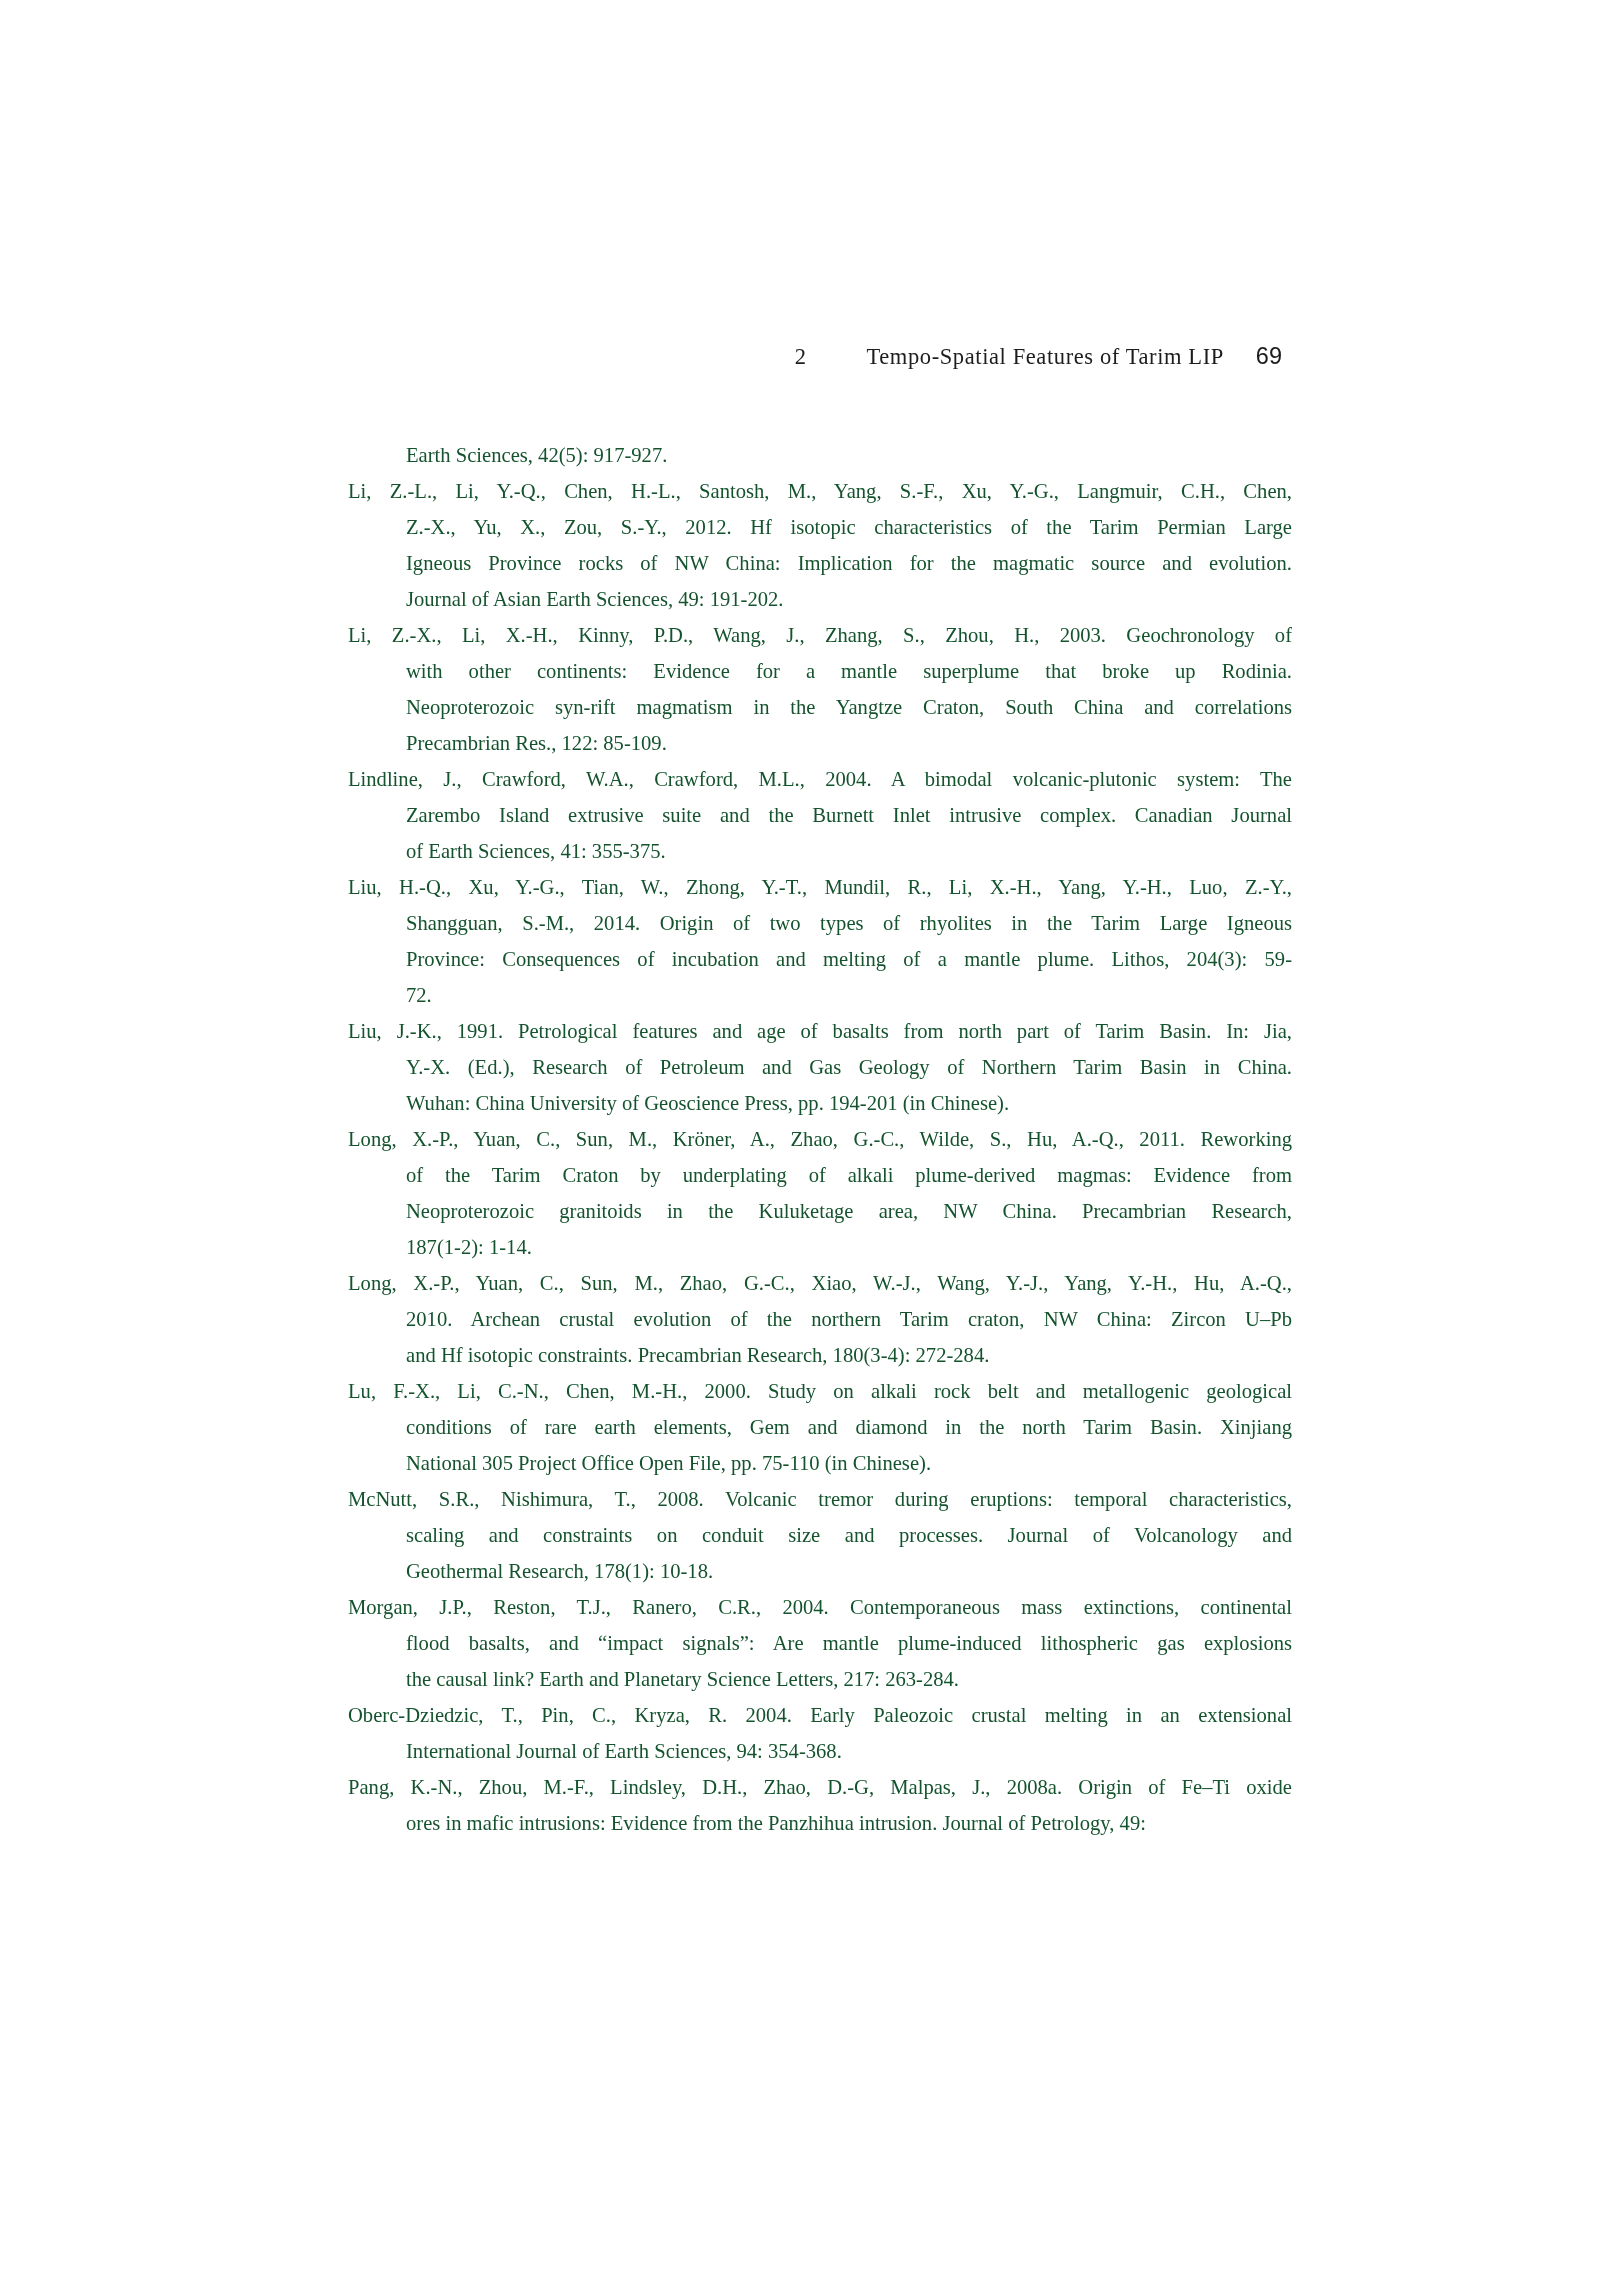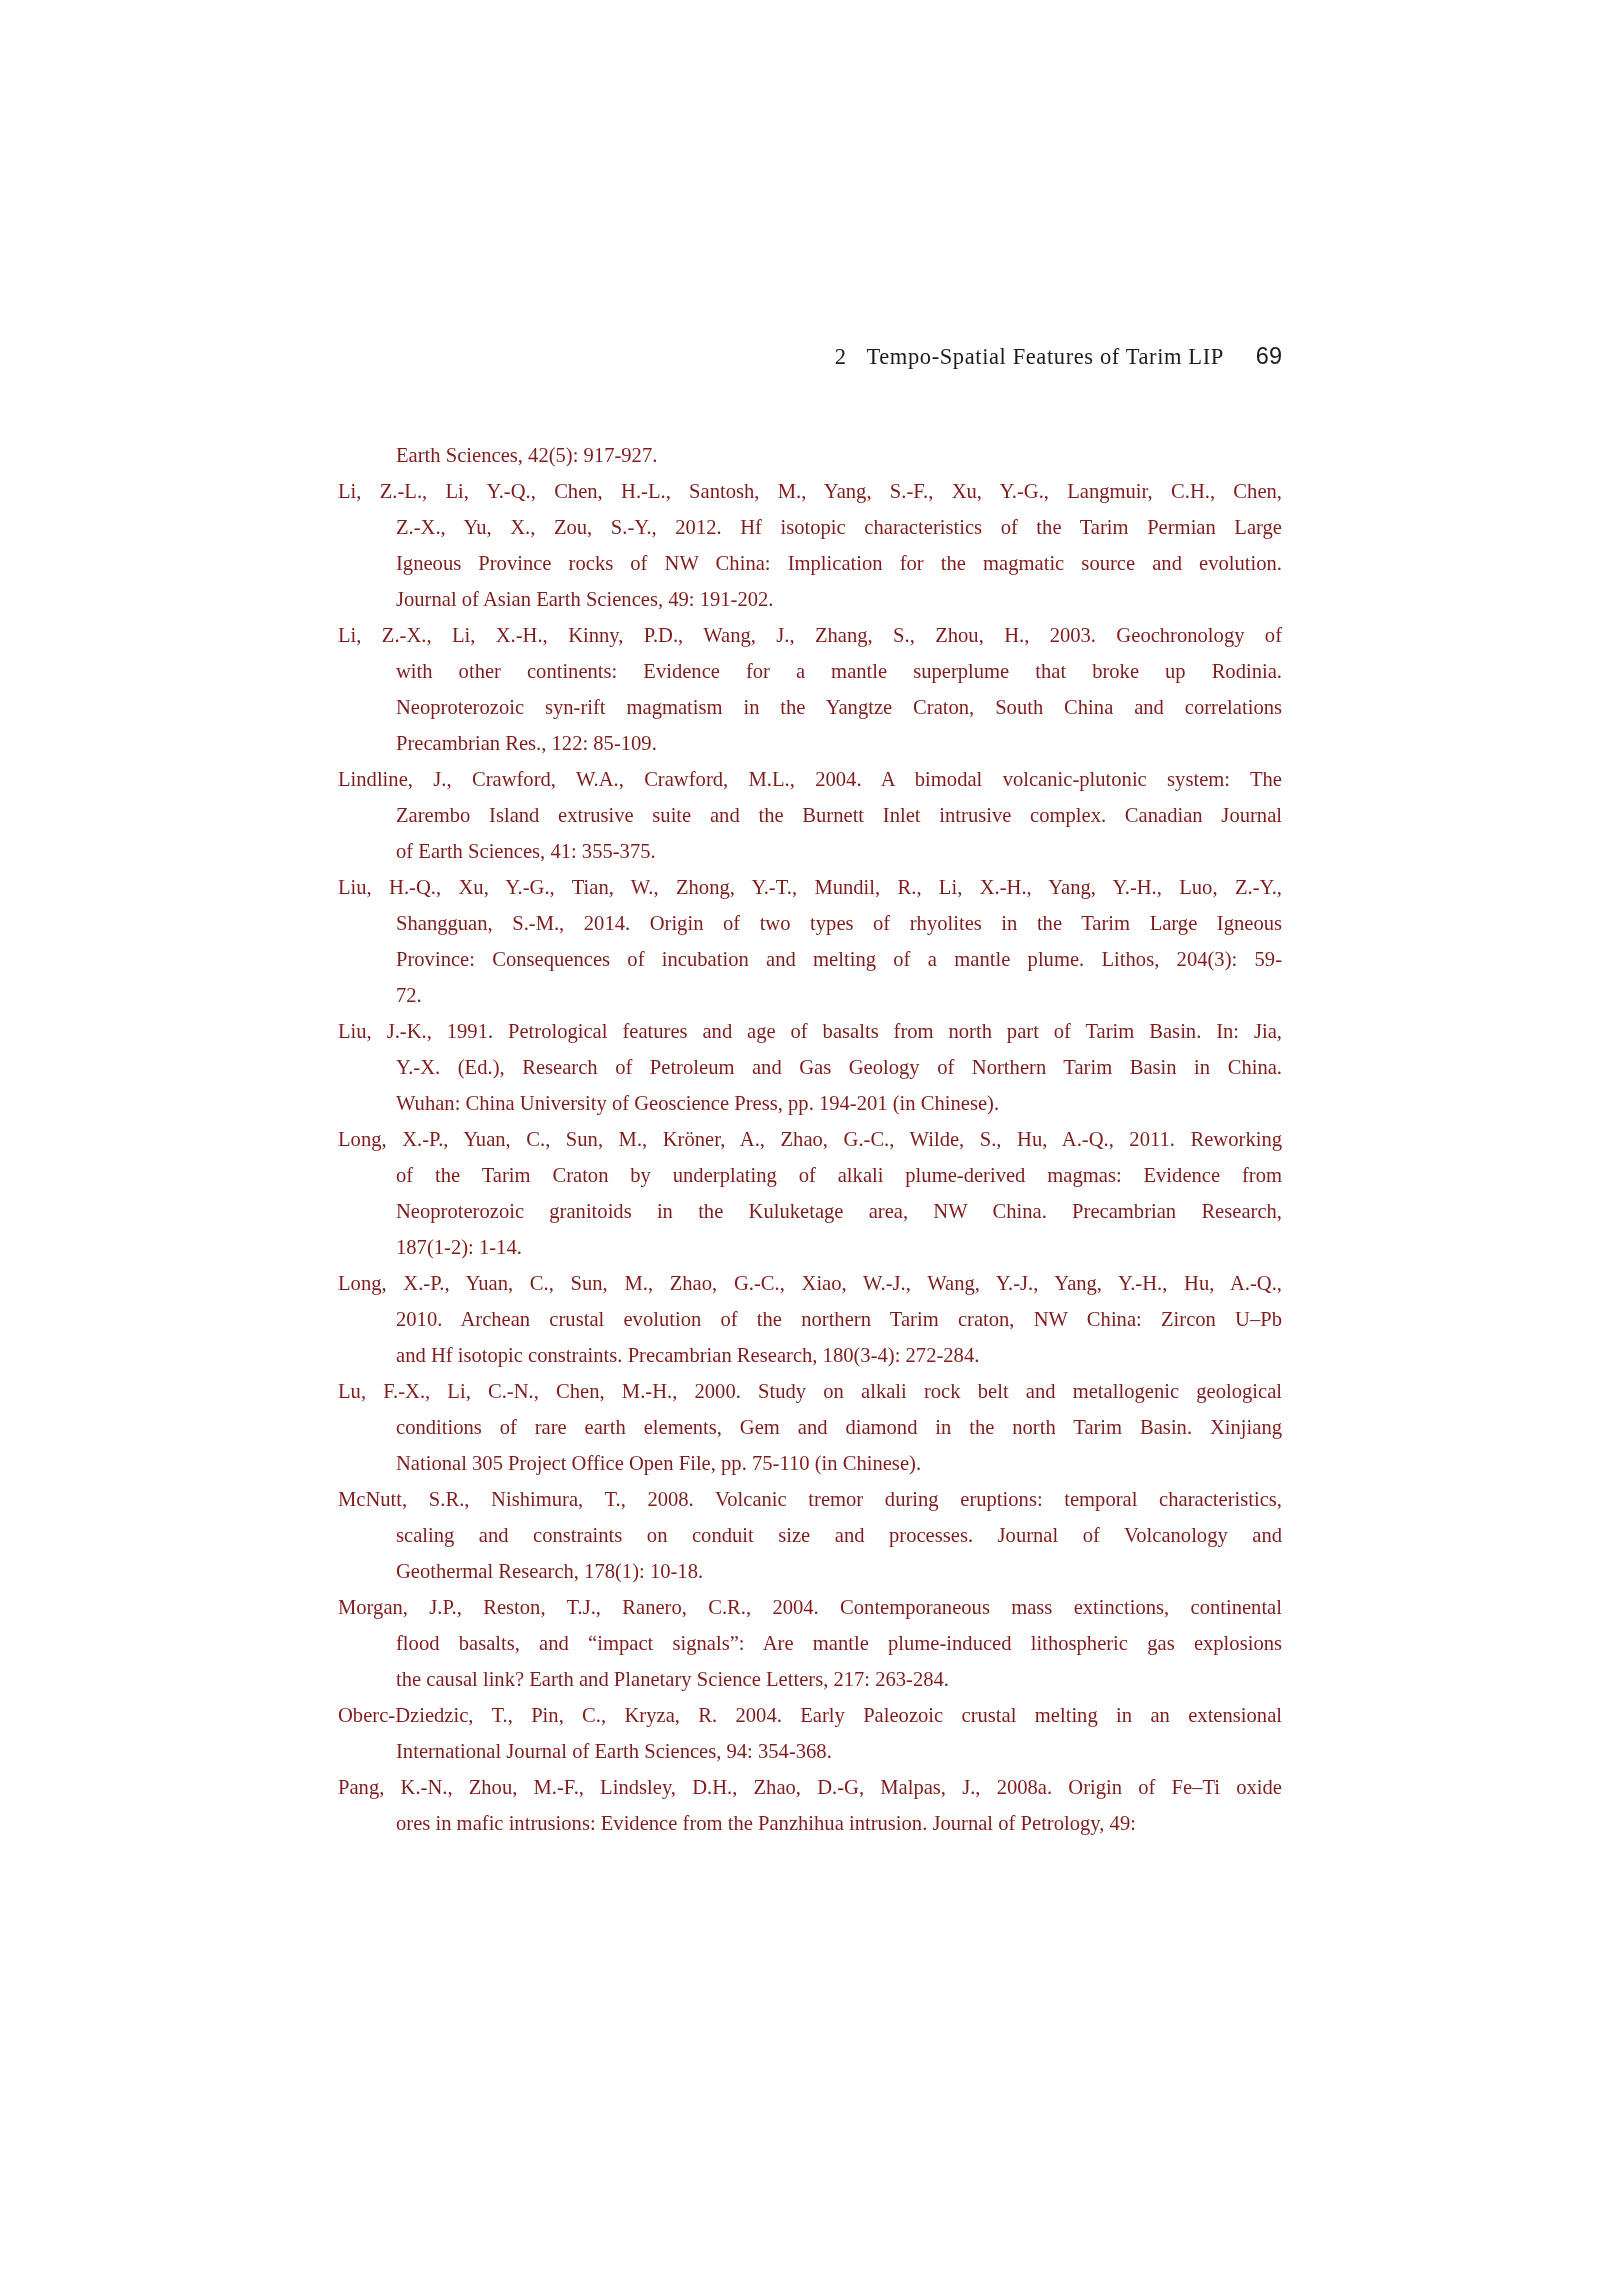--- a/index.html
+++ b/index.html
@@ -22,34 +22,34 @@
     position: absolute;
     top: 343px;
     left: 338px;
     width: 944px;
     text-align: right;
     font-size: 22.5px;
     color: #1e1c1c;
     white-space: nowrap;
   }
   .chapter-num { display: inline-block; margin-right: 20.6px; }
-  .header-title { display: inline-block; letter-spacing: 0.6px; }
+  .header-title { display: inline-block; letter-spacing: 0.6px; margin-left: 40px; }
   .page-num {
     display: inline-block;
     margin-left: 32px;
     font-family: "Liberation Sans", sans-serif;
     font-size: 23.5px;
   }
   .references {
     position: absolute;
     top: 437px;
-    left: 338px;
+    left: 348px;
     width: 944px;
     font-size: 20.6px;
-    color: #7f1d1d;
+    color: #14532d;
   }
   .ref { margin: 0; padding: 0; }
   .ref-line {
     height: 36px;
     line-height: 36px;
     overflow: hidden;
     text-align: justify;
     text-align-last: justify;
   }
   .ref-line.indent { padding-left: 58px; }

